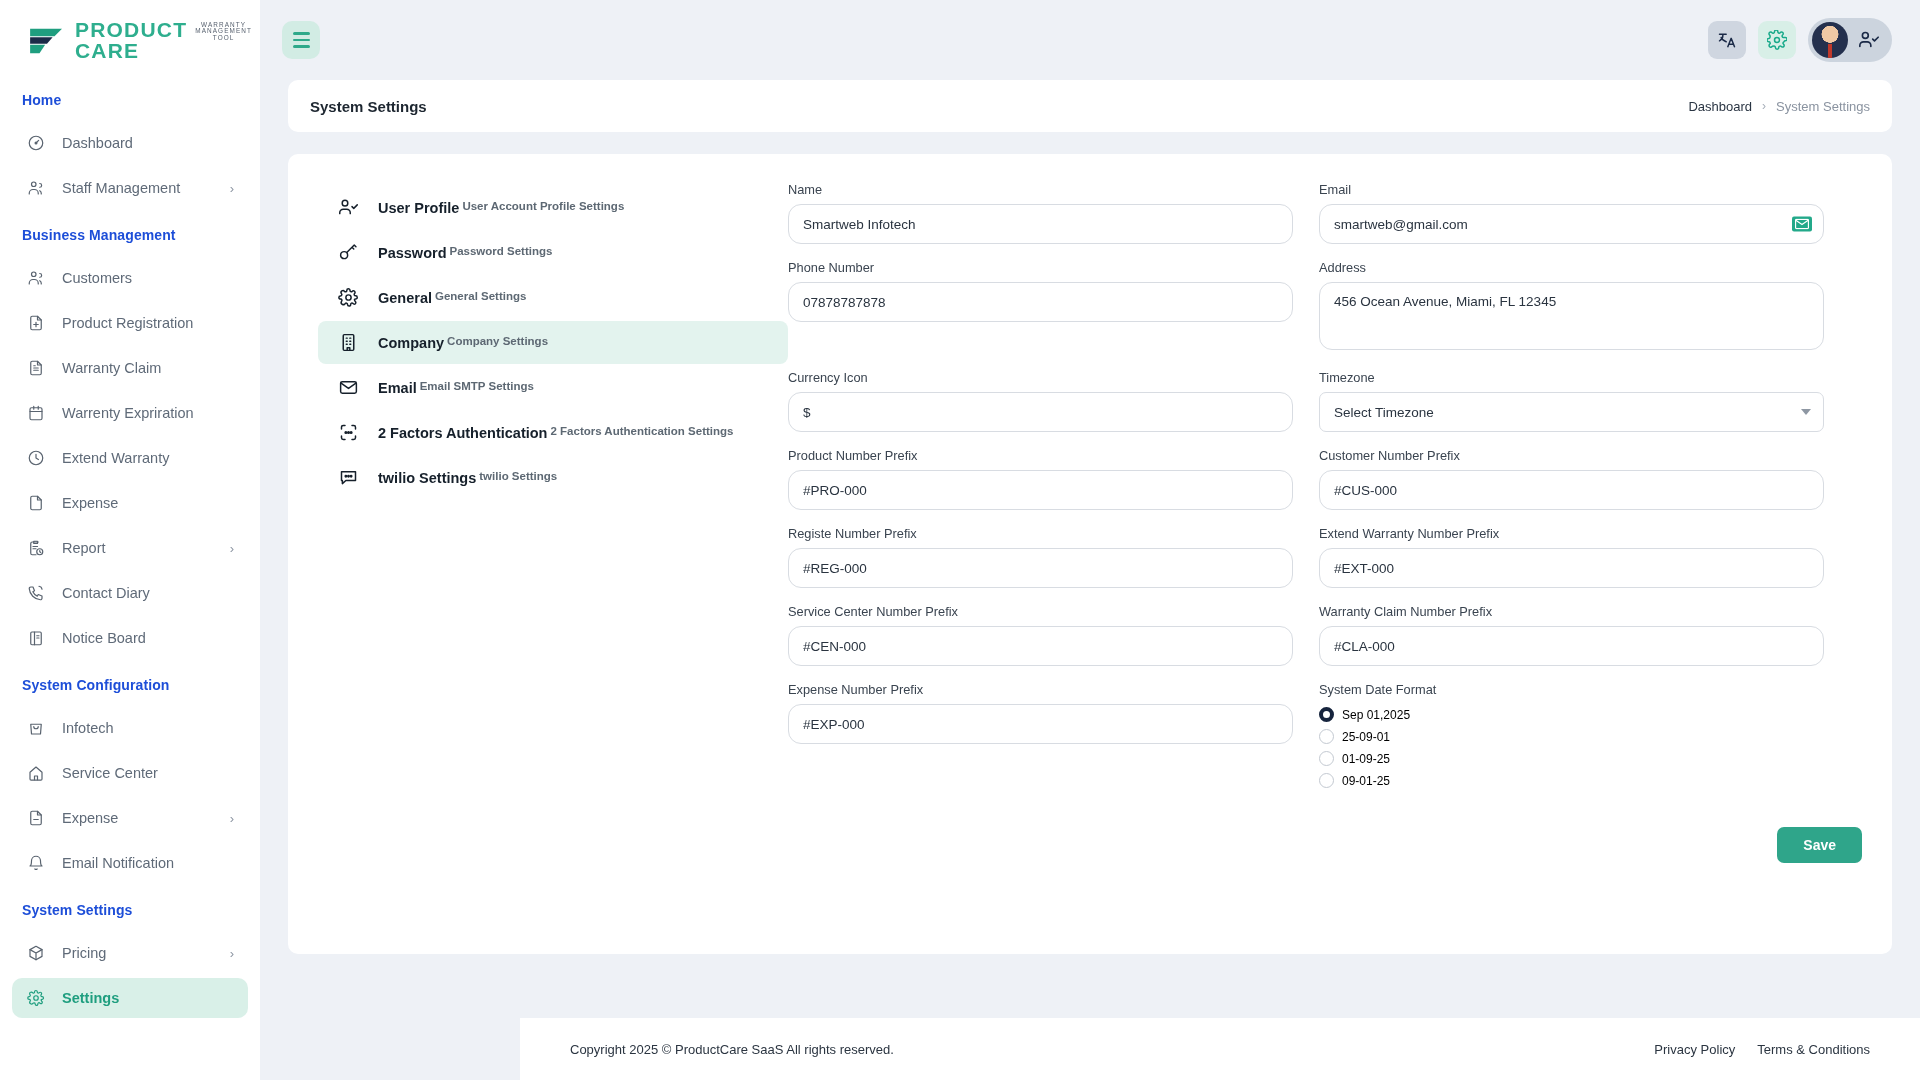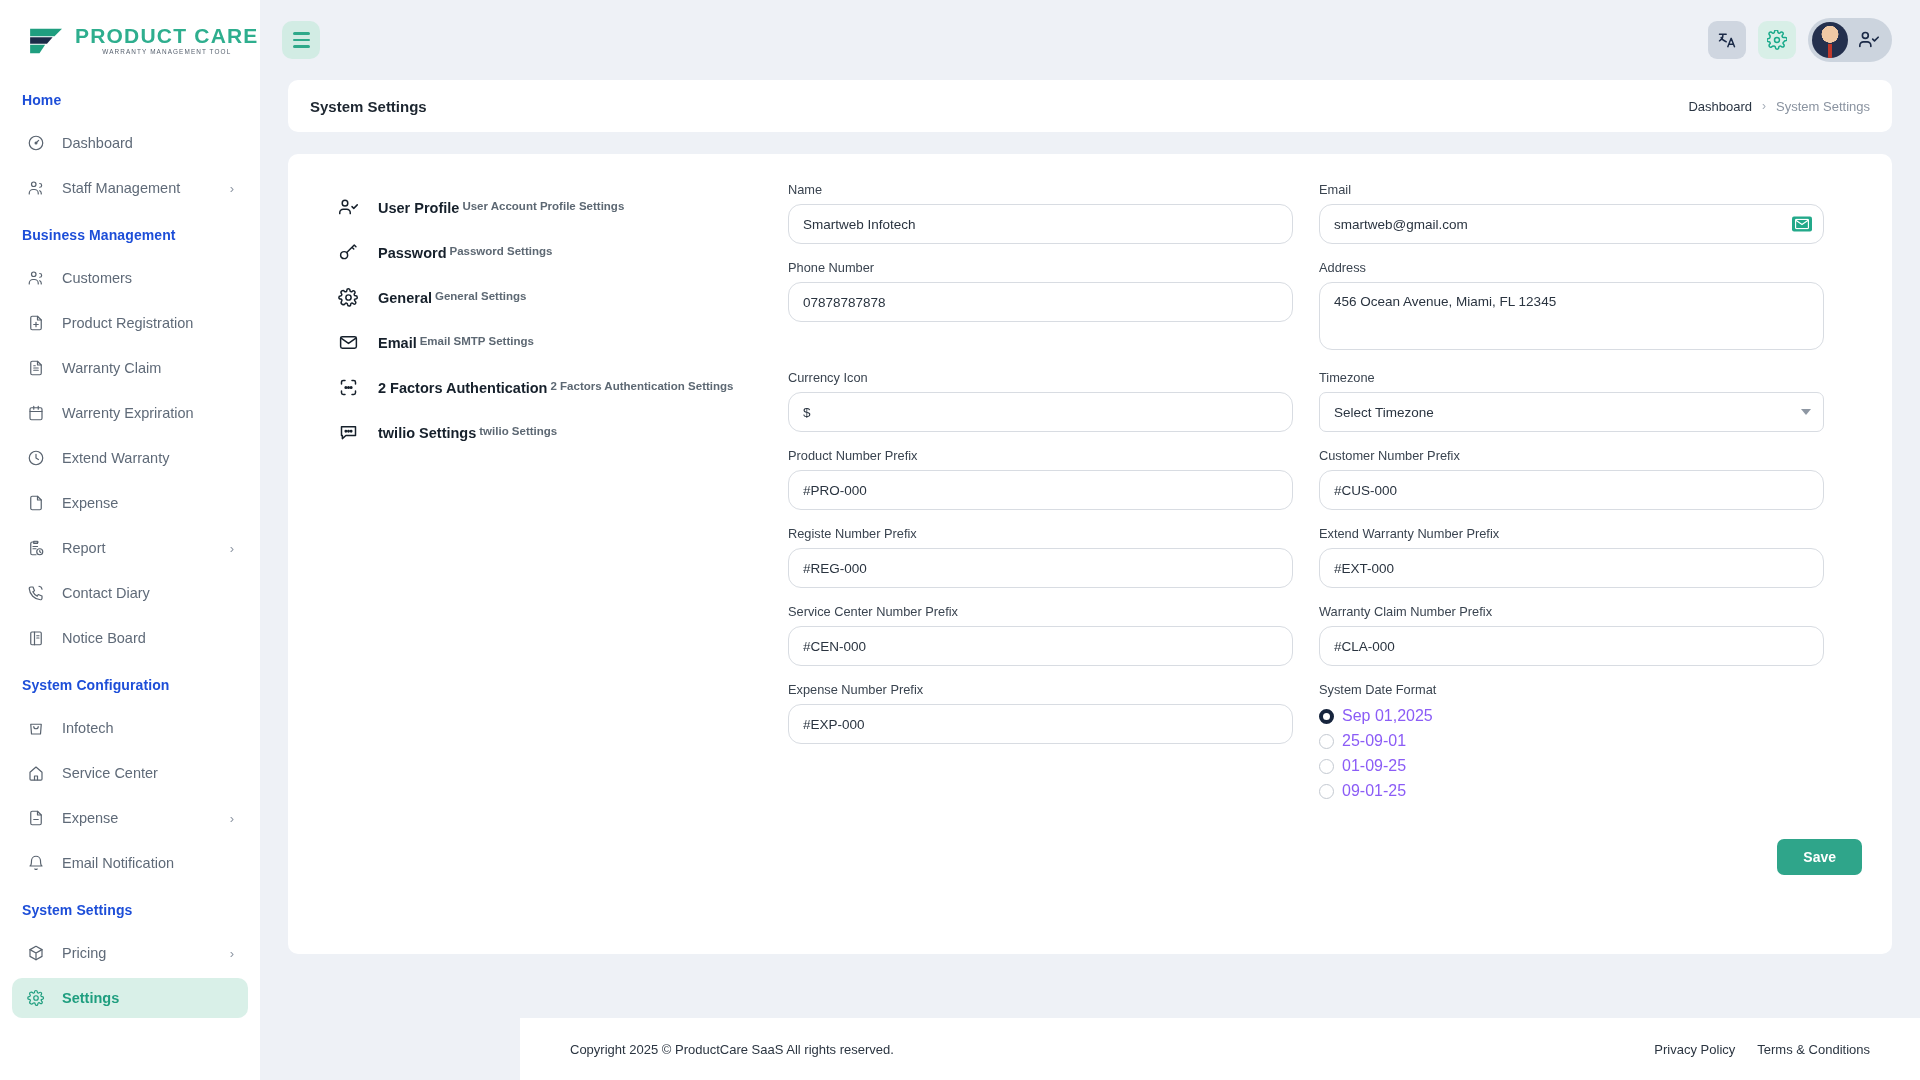--- a/index.html
+++ b/index.html
@@ -13,21 +13,21 @@
 
   
   .sidebar {
     width: 260px; height: 1080px; background: #ffffff;
     flex: 0 0 260px; position: relative; z-index: 5;
     overflow: hidden;
   }
   .logo-wrap { height: 80px; display: flex; align-items: center; padding-left: 26px; }
   .logo { display: flex; align-items: center; gap: 7px; }
   .logo-mark { width: 42px; height: 30px; position: relative; }
-  .logo-text { display: flex; flex-direction: column; line-height: 1; }
+  .logo-text { display: flex; flex-direction: row; line-height: 1; }
   .logo-title {
     font-size: 21px; letter-spacing: 1.2px; font-weight: 700; color: #2eae8e;
   }
   .logo-sub { font-size: 6.4px; letter-spacing: 1.1px; color: #555f6d; margin-top: 3px; text-align: center; }
 
   .nav { padding-top: 8px; }
   .nav-section {
     font-size: 14px; font-weight: 700; color: #1d4ed8;
     padding: 14px 0 10px 22px; letter-spacing: .1px;
   }
@@ -143,21 +143,21 @@
   .radio-legend { font-size: 12.8px; color: #3a4450; margin-bottom: 10px; }
   .radio-row { display: flex; align-items: center; gap: 8px; margin-bottom: 7px; }
   .rb {
     width: 15px; height: 15px; border-radius: 50%; border: 1.6px solid #c3c9d1;
     background: #fff; flex: 0 0 15px; position: relative; cursor: pointer;
   }
   .rb.on { border: 4px solid #16243d; background: #fff; }
   .rb.on::after {
     content:""; position:absolute; inset:-4px; border-radius:50%; border:0;
   }
-  .rb-lbl { font-size: 16px; color: #8b5cf6; }
+  .rb-lbl { font-size: 12px; color: #000000; }
 
   .save-row { width: 100%; display: flex; justify-content: flex-end; padding: 16px 0 0 0; }
   .btn-save {
     background: #2fa58a; color: #fff; border: none; border-radius: 7px;
     padding: 10px 26px; font-size: 14px; font-weight: 700; cursor: pointer;
     font-family: "Liberation Sans", sans-serif;
   }
 
   .footer {
     position: absolute; left: 260px; right: 0; bottom: 0; height: 62px;
@@ -438,20 +438,32 @@
           <div class="tab">
             <span class="t-ico">
               <svg viewBox="0 0 24 24">
                 <circle cx="12" cy="12" r="3"></circle>
                 <path d="M19.2 14.6a1.5 1.5 0 00.3 1.6l.1.1a1.8 1.8 0 11-2.5 2.5l-.1-.1a1.5 1.5 0 00-1.6-.3 1.5 1.5 0 00-.9 1.4v.2a1.8 1.8 0 11-3.6 0v-.1a1.5 1.5 0 00-1-1.4 1.5 1.5 0 00-1.6.3l-.1.1A1.8 1.8 0 114 16.4l.1-.1a1.5 1.5 0 00.3-1.6 1.5 1.5 0 00-1.4-.9h-.2a1.8 1.8 0 110-3.6h.1a1.5 1.5 0 001.4-1 1.5 1.5 0 00-.3-1.6l-.1-.1A1.8 1.8 0 117.4 5l.1.1a1.5 1.5 0 001.6.3h.1a1.5 1.5 0 00.9-1.4v-.2a1.8 1.8 0 113.6 0v.1a1.5 1.5 0 00.9 1.4 1.5 1.5 0 001.6-.3l.1-.1A1.8 1.8 0 1119 7.4l-.1.1a1.5 1.5 0 00-.3 1.6v.1a1.5 1.5 0 001.4.9h.2a1.8 1.8 0 110 3.6h-.1a1.5 1.5 0 00-1.4.9z"></path>
               </svg>
             </span>
             <span class="t-txt">
               <span class="t-title">General</span>
               <span class="t-sub">General Settings</span>
+            </span>
+          </div>
+          <div class="tab active">
+            <span class="t-ico">
+              <svg viewBox="0 0 24 24">
+                <rect x="6" y="3" width="12" height="18" rx="1.2"></rect>
+                <path d="M9.5 7h1M13.5 7h1M9.5 10.5h1M13.5 10.5h1M9.5 14h1M13.5 14h1M10.5 21v-3h3v3"></path>
+              </svg>
+            </span>
+            <span class="t-txt">
+              <span class="t-title">Company</span>
+              <span class="t-sub">Company Settings</span>
             </span>
           </div>
           <div class="tab">
             <span class="t-ico">
               <svg viewBox="0 0 24 24">
                 <rect x="3" y="5.5" width="18" height="13" rx="2"></rect>
                 <path d="M3.5 7l8.5 6 8.5-6"></path>
               </svg>
             </span>
             <span class="t-txt">

